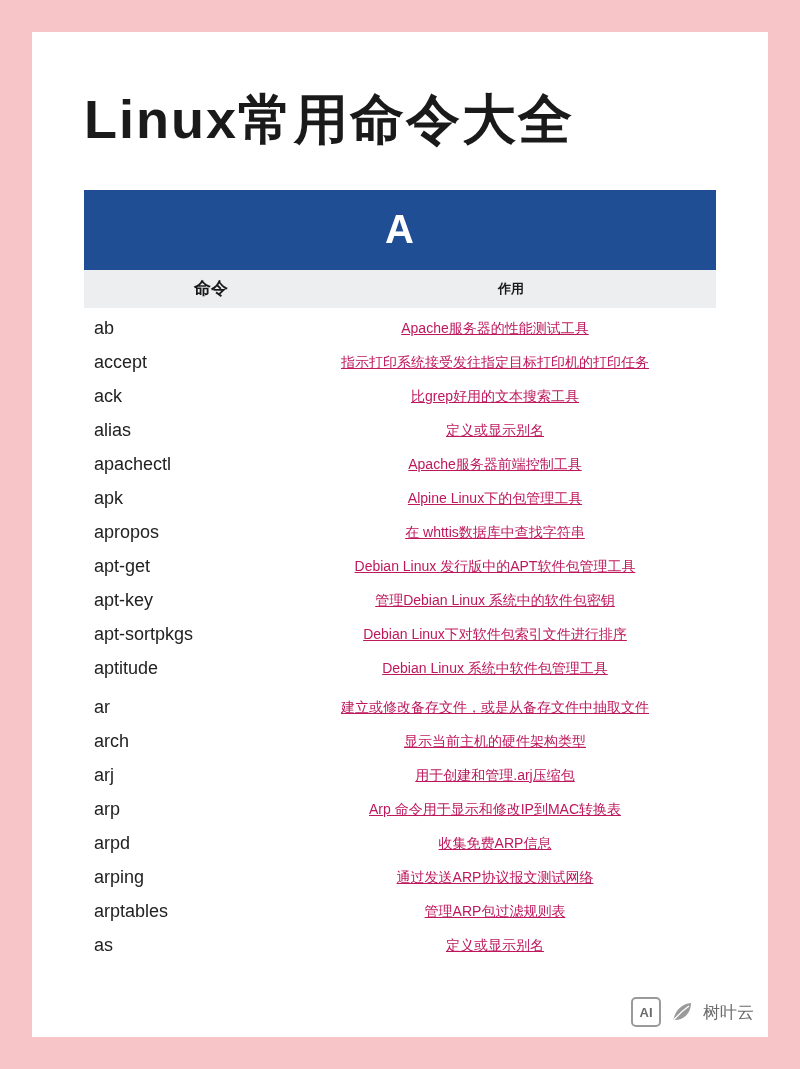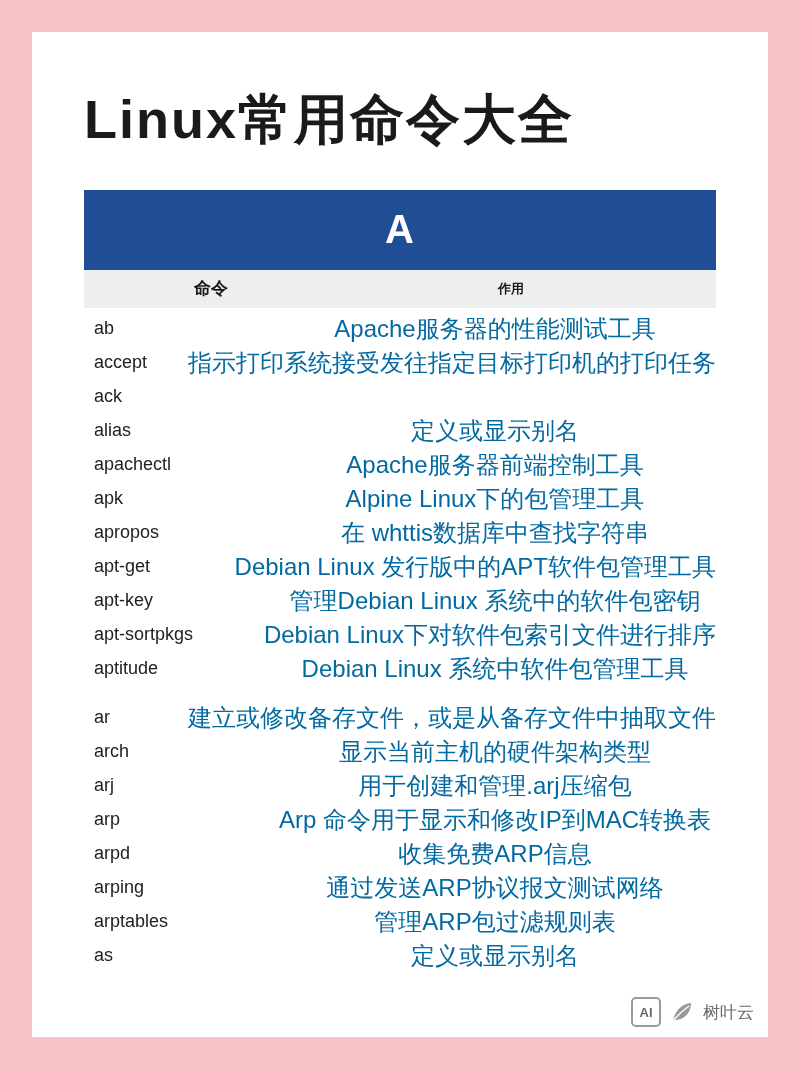--- a/index.html
+++ b/index.html
@@ -71,36 +71,37 @@
   }
   .rows {
     margin-top: 4px;
   }
   .row {
     display: flex;
     align-items: center;
     height: 34px;
   }
   .row.gap {
-    margin-top: 15px;
+    margin-top: 5px;
   }
   .row .col-cmd {
     width: 190px;
     padding-left: 10px;
     box-sizing: border-box;
     font-size: 18px;
     color: #222222;
     text-align: left;
   }
   .row .col-desc {
     flex: 1;
     text-align: center;
-    font-size: 24px;
-    color: #0369a1;
+    font-size: 14px;
+    color: #be185d;
     white-space: nowrap;
+    text-decoration: underline;
   }
   .watermark {
     position: absolute;
     right: 14px;
     bottom: 10px;
     display: flex;
     align-items: center;
     gap: 7px;
   }
   .wm-badge {
@@ -150,20 +151,21 @@
       <div class="row">
         <div class="col-cmd">ab</div>
         <div class="col-desc">Apache服务器的性能测试工具</div>
       </div>
       <div class="row">
         <div class="col-cmd">accept</div>
         <div class="col-desc">指示打印系统接受发往指定目标打印机的打印任务</div>
       </div>
       <div class="row">
         <div class="col-cmd">ack</div>
+        <div class="col-desc">比grep好用的文本搜索工具</div>
       </div>
       <div class="row">
         <div class="col-cmd">alias</div>
         <div class="col-desc">定义或显示别名</div>
       </div>
       <div class="row">
         <div class="col-cmd">apachectl</div>
         <div class="col-desc">Apache服务器前端控制工具</div>
       </div>
       <div class="row">

